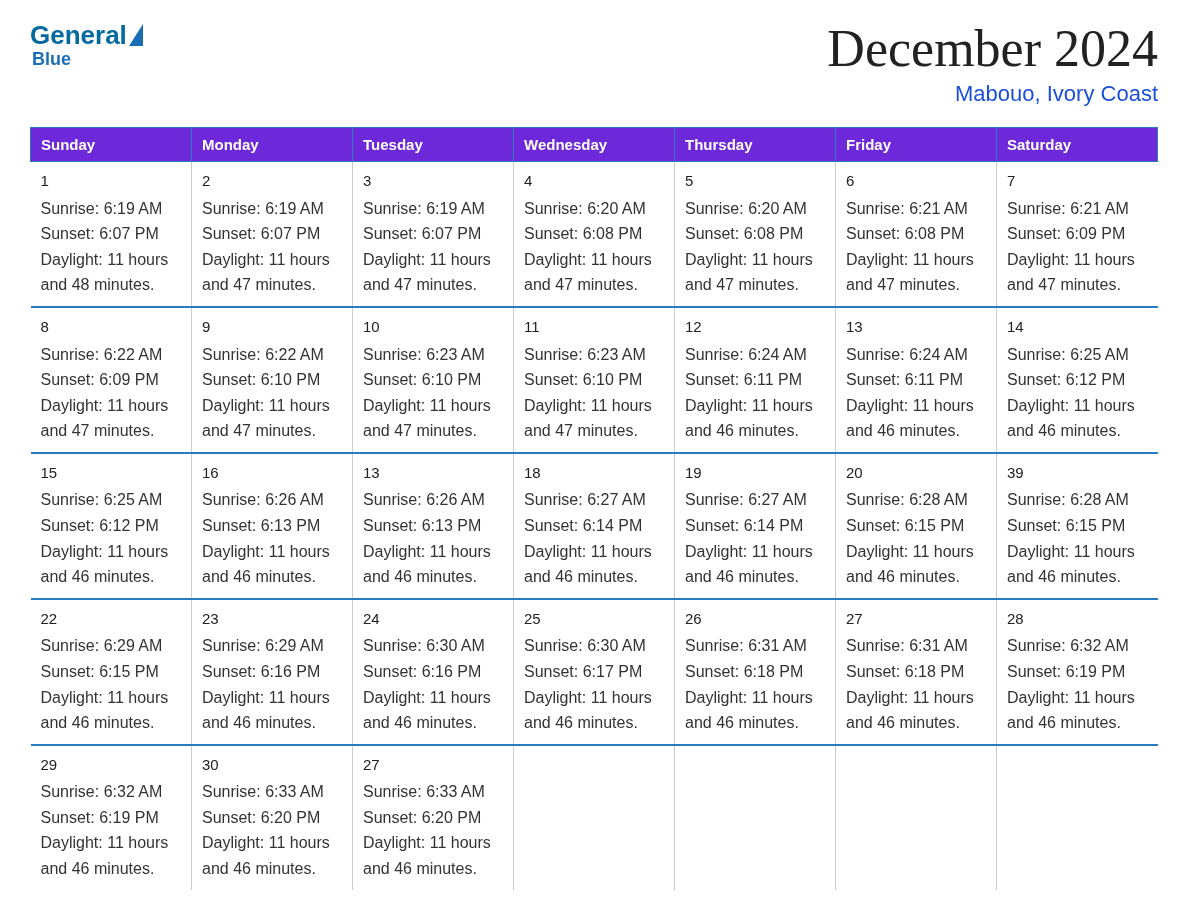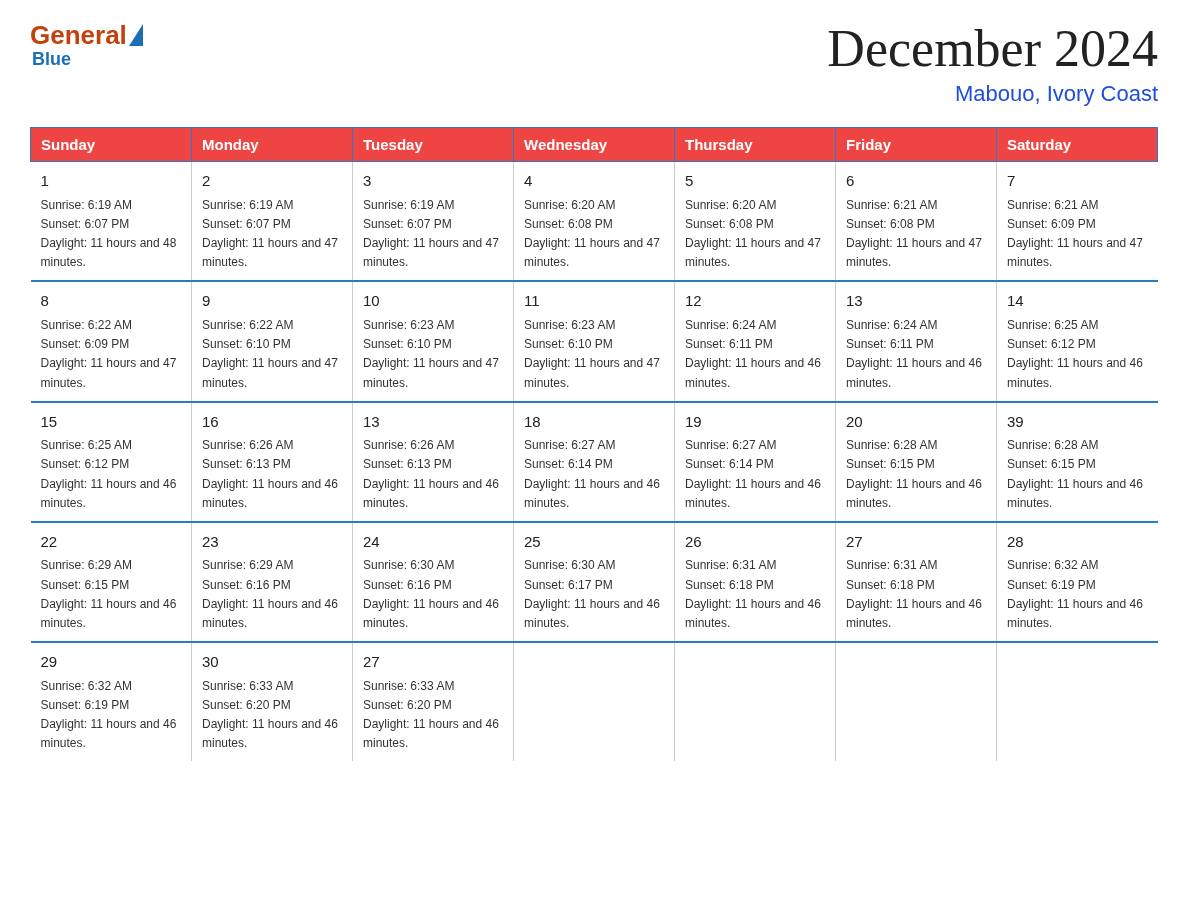--- a/index.html
+++ b/index.html
@@ -21,21 +21,21 @@
       flex-direction: column;
       align-items: flex-start;
     }
     .logo-top {
       display: flex;
       align-items: center;
     }
     .logo-general {
       font-size: 26px;
       font-weight: bold;
-      color: #c2410c;
+      color: #0369a1;
     }
     .logo-triangle {
       width: 0;
       height: 0;
       border-left: 14px solid transparent;
       border-bottom: 22px solid #1a6eb5;
       margin-left: 2px;
       margin-bottom: 2px;
     }
     .logo-blue {
@@ -59,21 +59,21 @@
       font-size: 22px;
       color: #1d4ed8;
       margin-top: 4px;
     }
     table {
       width: 100%;
       border-collapse: collapse;
       table-layout: fixed;
     }
     thead tr {
-      background-color: #ef4444;
+      background-color: #6d28d9;
     }
     thead th {
       color: #fff;
       font-size: 15px;
       font-weight: bold;
       padding: 8px 10px;
       text-align: left;
       border: 1px solid #2a7bbf;
     }
     tbody tr {
@@ -92,21 +92,21 @@
       border-right: none;
     }
     .day-num {
       font-size: 15px;
       font-weight: normal;
       color: #222;
       display: block;
       margin-bottom: 3px;
     }
     .day-info {
-      font-size: 12px;
+      font-size: 16px;
       color: #333;
       line-height: 1.6;
     }
     tbody tr:last-child {
       border-bottom: none;
     }
     tbody tr:nth-child(odd) td {
       background: #fff;
     }
   </style>

